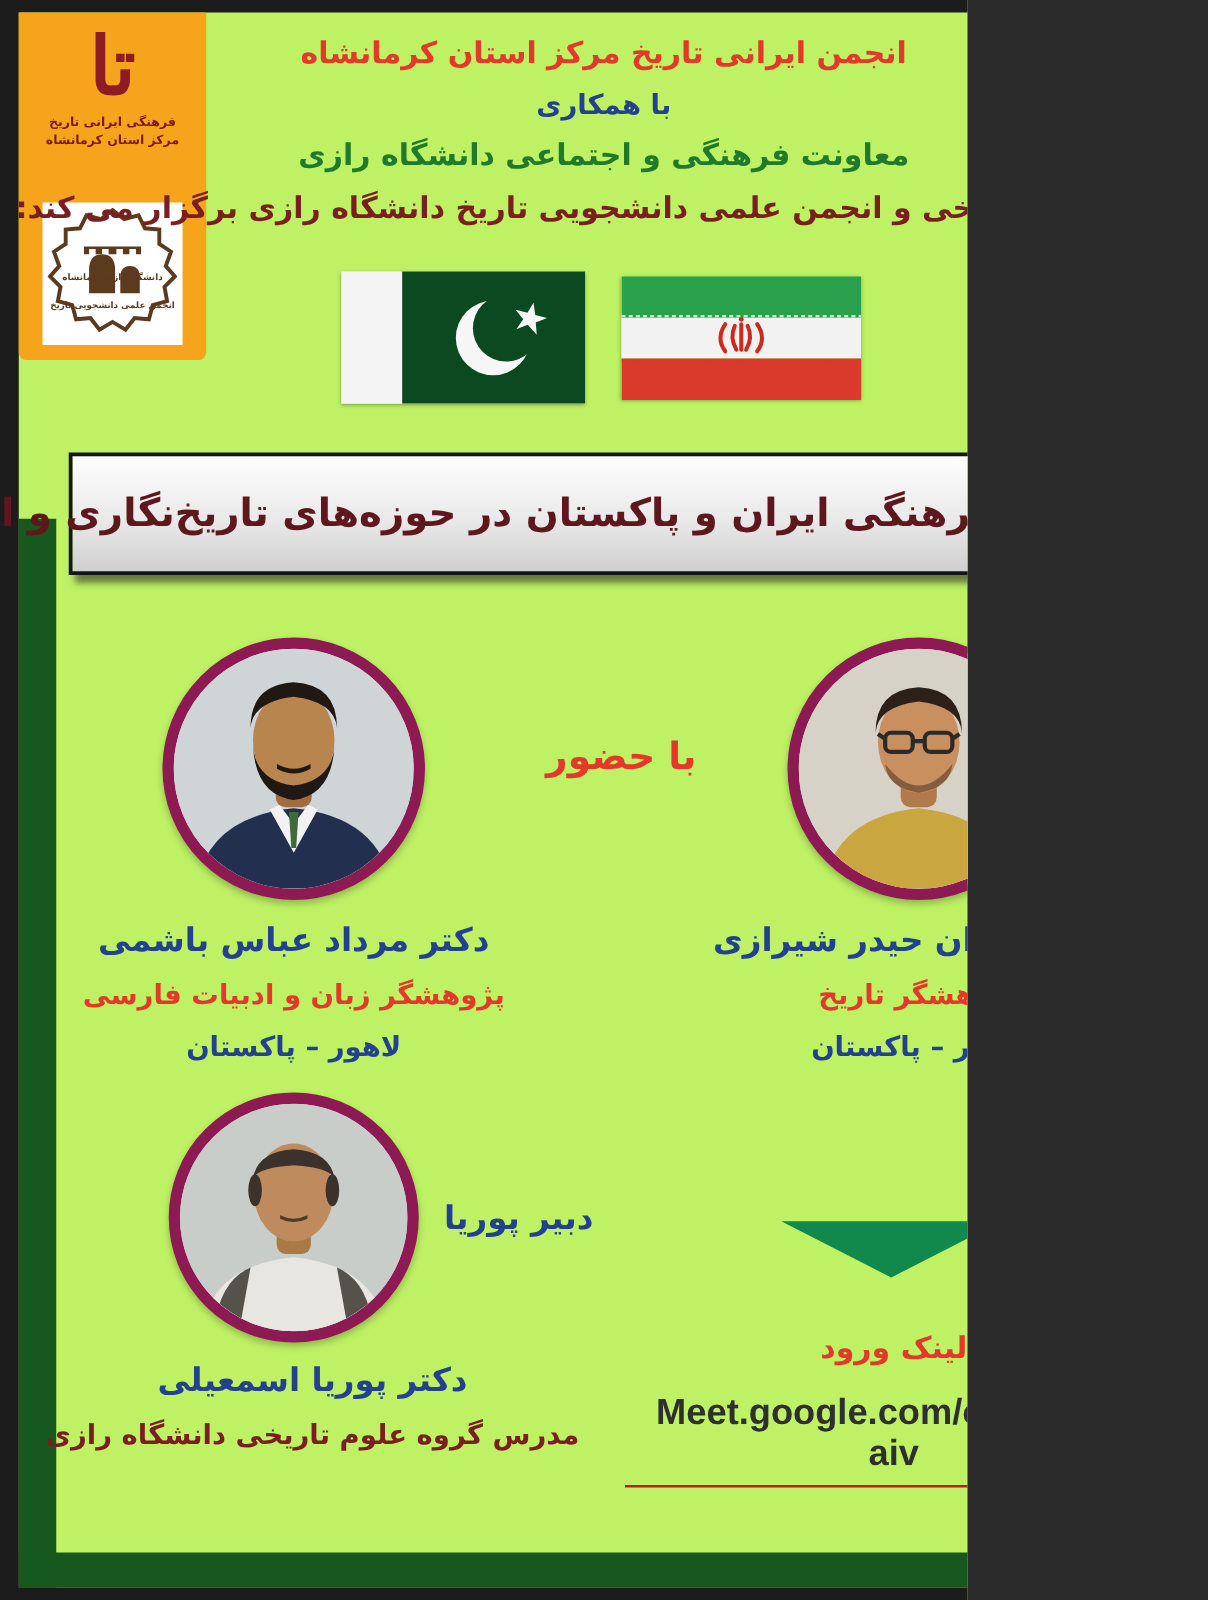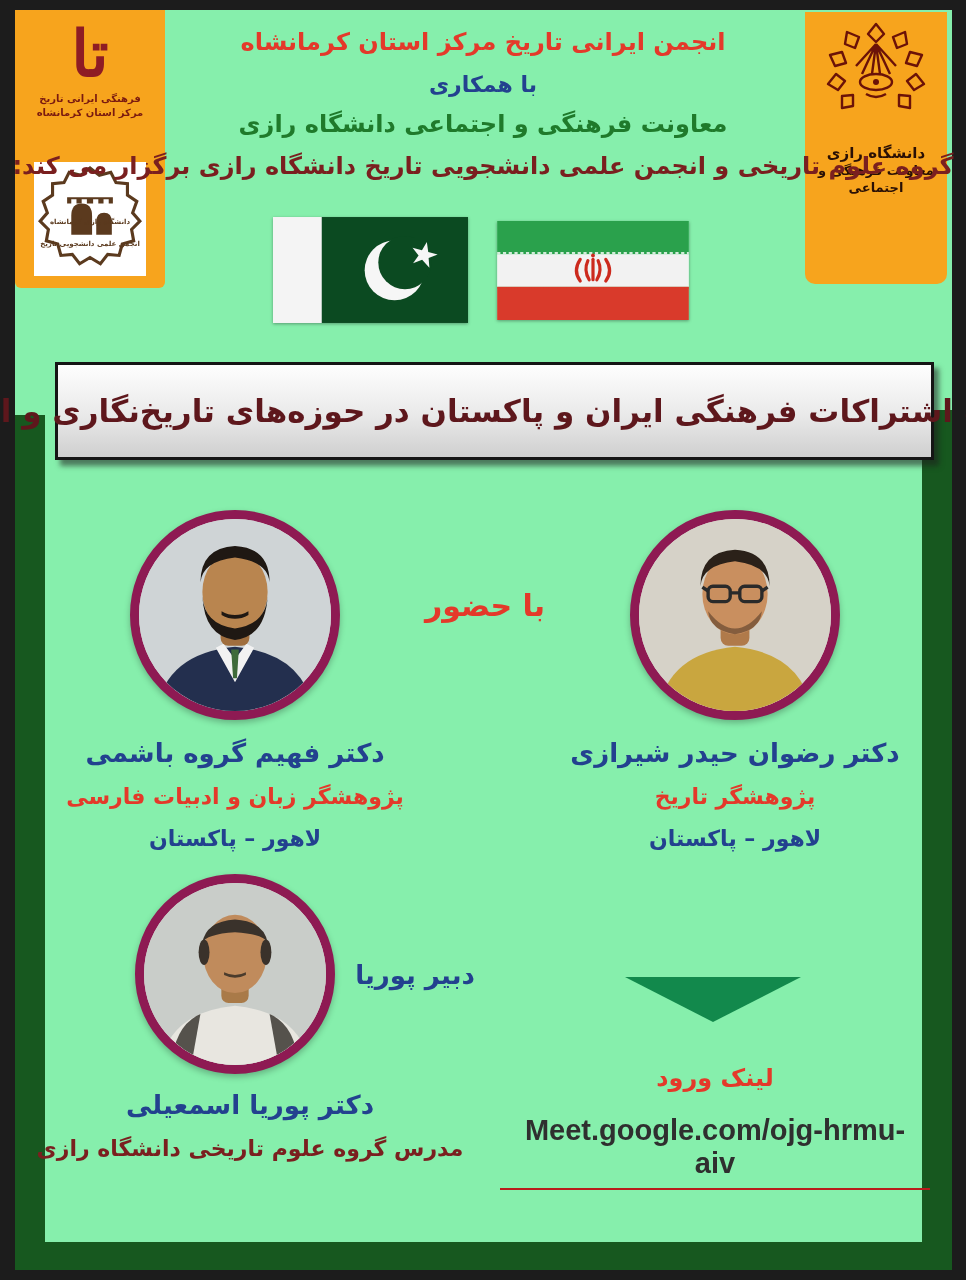--- a/index.html
+++ b/index.html
@@ -1,16 +1,16 @@
 <!DOCTYPE html>
 <html lang="fa"><head>
 <meta charset="utf-8">
 <style>
   html,body{margin:0;padding:0;background:#2b2b2b;}
-  .poster{position:relative;width:966px;height:1280px;background:#86efac;overflow:hidden;
+  .poster{position:relative;width:774px;height:1280px;background:#bef264;overflow:hidden;
           font-family:"DejaVu Sans",sans-serif;}
   .abs{position:absolute;}
   
   .frame-black{background:#1c1c1c;}
   .frame-green{background:#17581f;}
   
   .org-box{background:#f7a41d;}
   .org-box.left{left:15px;top:10px;width:150px;height:278px;border-radius:0 0 6px 6px;text-align:center;}
   .org-box.right{left:805px;top:12px;width:142px;height:272px;border-radius:0 0 10px 10px;text-align:center;}
   .logo-mark{font-family:"DejaVu Serif",serif;font-weight:bold;font-size:64px;line-height:76px;color:#8e1c24;margin-top:6px;}
@@ -37,21 +37,21 @@
   .banner-text{direction:rtl;font-size:31px;font-weight:bold;color:#5e171c;white-space:nowrap;
                font-family:"DejaVu Sans",sans-serif;}
   
   .photo{border-radius:50%;border:9px solid #8e1a53;overflow:hidden;background:#d9d8d3;box-shadow:0 3px 6px rgba(0,0,0,.25);}
   .photo svg{display:block;width:100%;height:100%;}
   .ptext{direction:rtl;text-align:center;font-weight:bold;white-space:nowrap;}
   .pname{font-size:26px;color:#23418f;}
   .prole{font-size:22px;color:#e4392a;}
   .prole.maroon{color:#7a1f1f;}
   .ploc{font-size:22px;color:#23418f;}
-  .attendance{left:400px;top:588px;width:170px;text-align:center;font-size:30px;font-weight:bold;color:#e4392a;direction:rtl;}
+  .attendance{left:412px;top:588px;width:170px;text-align:center;font-size:30px;font-weight:bold;color:#e4392a;direction:rtl;}
   .moderator-label{left:330px;top:960px;width:170px;text-align:center;font-size:26px;font-weight:bold;color:#23418f;direction:rtl;}
   
   .triangle{left:625px;top:977px;width:0;height:0;border-left:88px solid transparent;
             border-right:88px solid transparent;border-top:45px solid #12894c;}
   .schedule{left:500px;top:1042px;width:430px;text-align:center;}
   .time-line{direction:rtl;font-size:24px;font-weight:bold;color:#23418f;white-space:nowrap;}
   .time-prefix{color:#e4392a;}
   .link-label{margin-top:22px;font-size:24px;font-weight:bold;color:#e4392a;direction:rtl;}
   .meet-link{display:inline-block;margin-top:22px;font-family:"Liberation Sans",sans-serif;
              font-size:29px;font-weight:bold;color:#2f2f2f;text-decoration:none;
@@ -174,21 +174,21 @@
       <path d="M18 200 Q28 140 100 133 Q172 140 182 200 Z" fill="#232f4e"></path>
       <path d="M80 134 L100 170 L120 134 L112 130 L100 146 L88 130 Z" fill="#f2f2f2"></path>
       <path d="M96 136 h8 l-2 30 h-4 Z" fill="#3f6b3a"></path>
       <rect x="85" y="102" width="30" height="30" rx="8" fill="#a06e3e"></rect>
       <ellipse cx="100" cy="76" rx="34" ry="42" fill="#b9854f"></ellipse>
       <path d="M64 66 Q64 30 100 28 Q136 30 136 66 Q134 44 100 40 Q66 44 64 66 Z" fill="#1f1813"></path>
       <path d="M66 80 Q68 122 100 126 Q132 122 134 80 Q132 110 100 114 Q68 110 66 80 Z" fill="#1f1813"></path>
       <path d="M86 96 Q100 104 114 96 L114 100 Q100 108 86 100 Z" fill="#1f1813"></path>
     </svg>
   </div>
-  <div class="abs ptext pname" style="left:55px;top:738px;width:360px;">دکتر فهیم گروه باشمی</div>
+  <div class="abs ptext pname" style="left:55px;top:738px;width:360px;">دکتر مرداد عباس باشمی</div>
   <div class="abs ptext prole" style="left:55px;top:784px;width:360px;">پژوهشگر زبان و ادبیات فارسی</div>
   <div class="abs ptext ploc" style="left:55px;top:826px;width:360px;">لاهور – پاکستان</div>
 
   <div class="abs moderator-label">دبیر پوریا</div>
   <div class="abs photo" style="left:135px;top:874px;width:182px;height:182px;">
     <svg viewBox="0 0 200 200">
       <rect width="200" height="200" fill="#c9cdc9"></rect>
       <path d="M18 200 Q28 142 100 135 Q172 142 182 200 Z" fill="#e8e6e0"></path>
       <path d="M30 200 Q34 156 62 144 L52 200 Z" fill="#55524c"></path>
       <path d="M170 200 Q166 156 138 144 L148 200 Z" fill="#55524c"></path>

